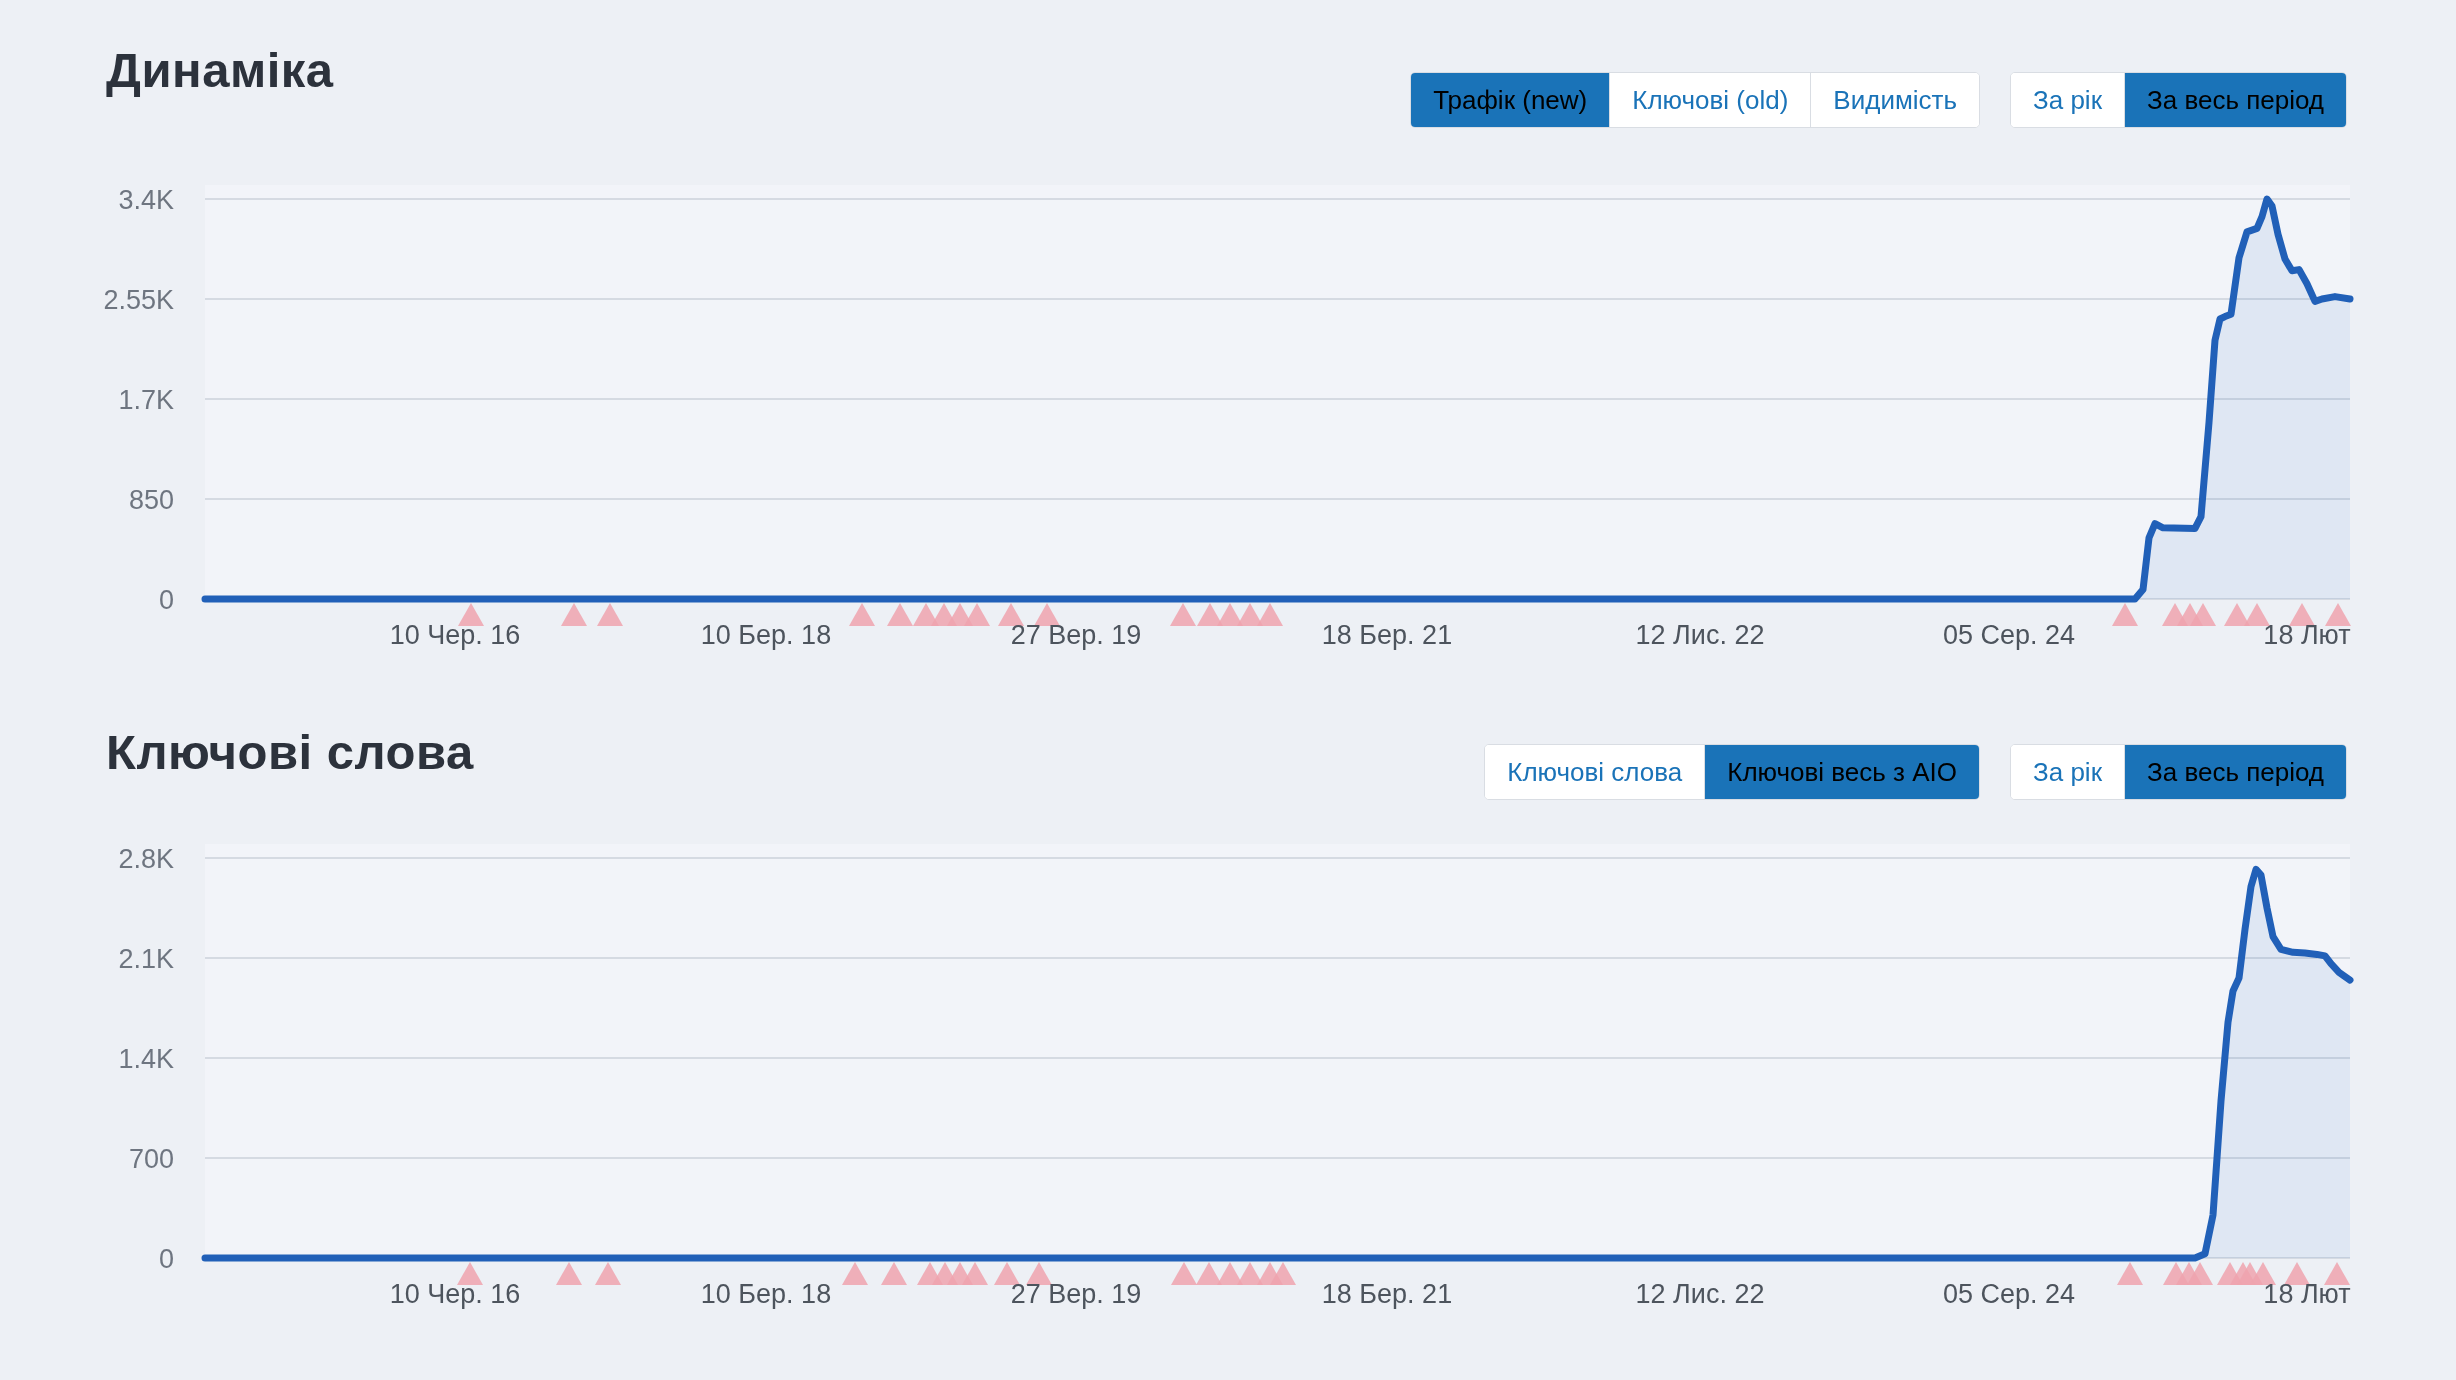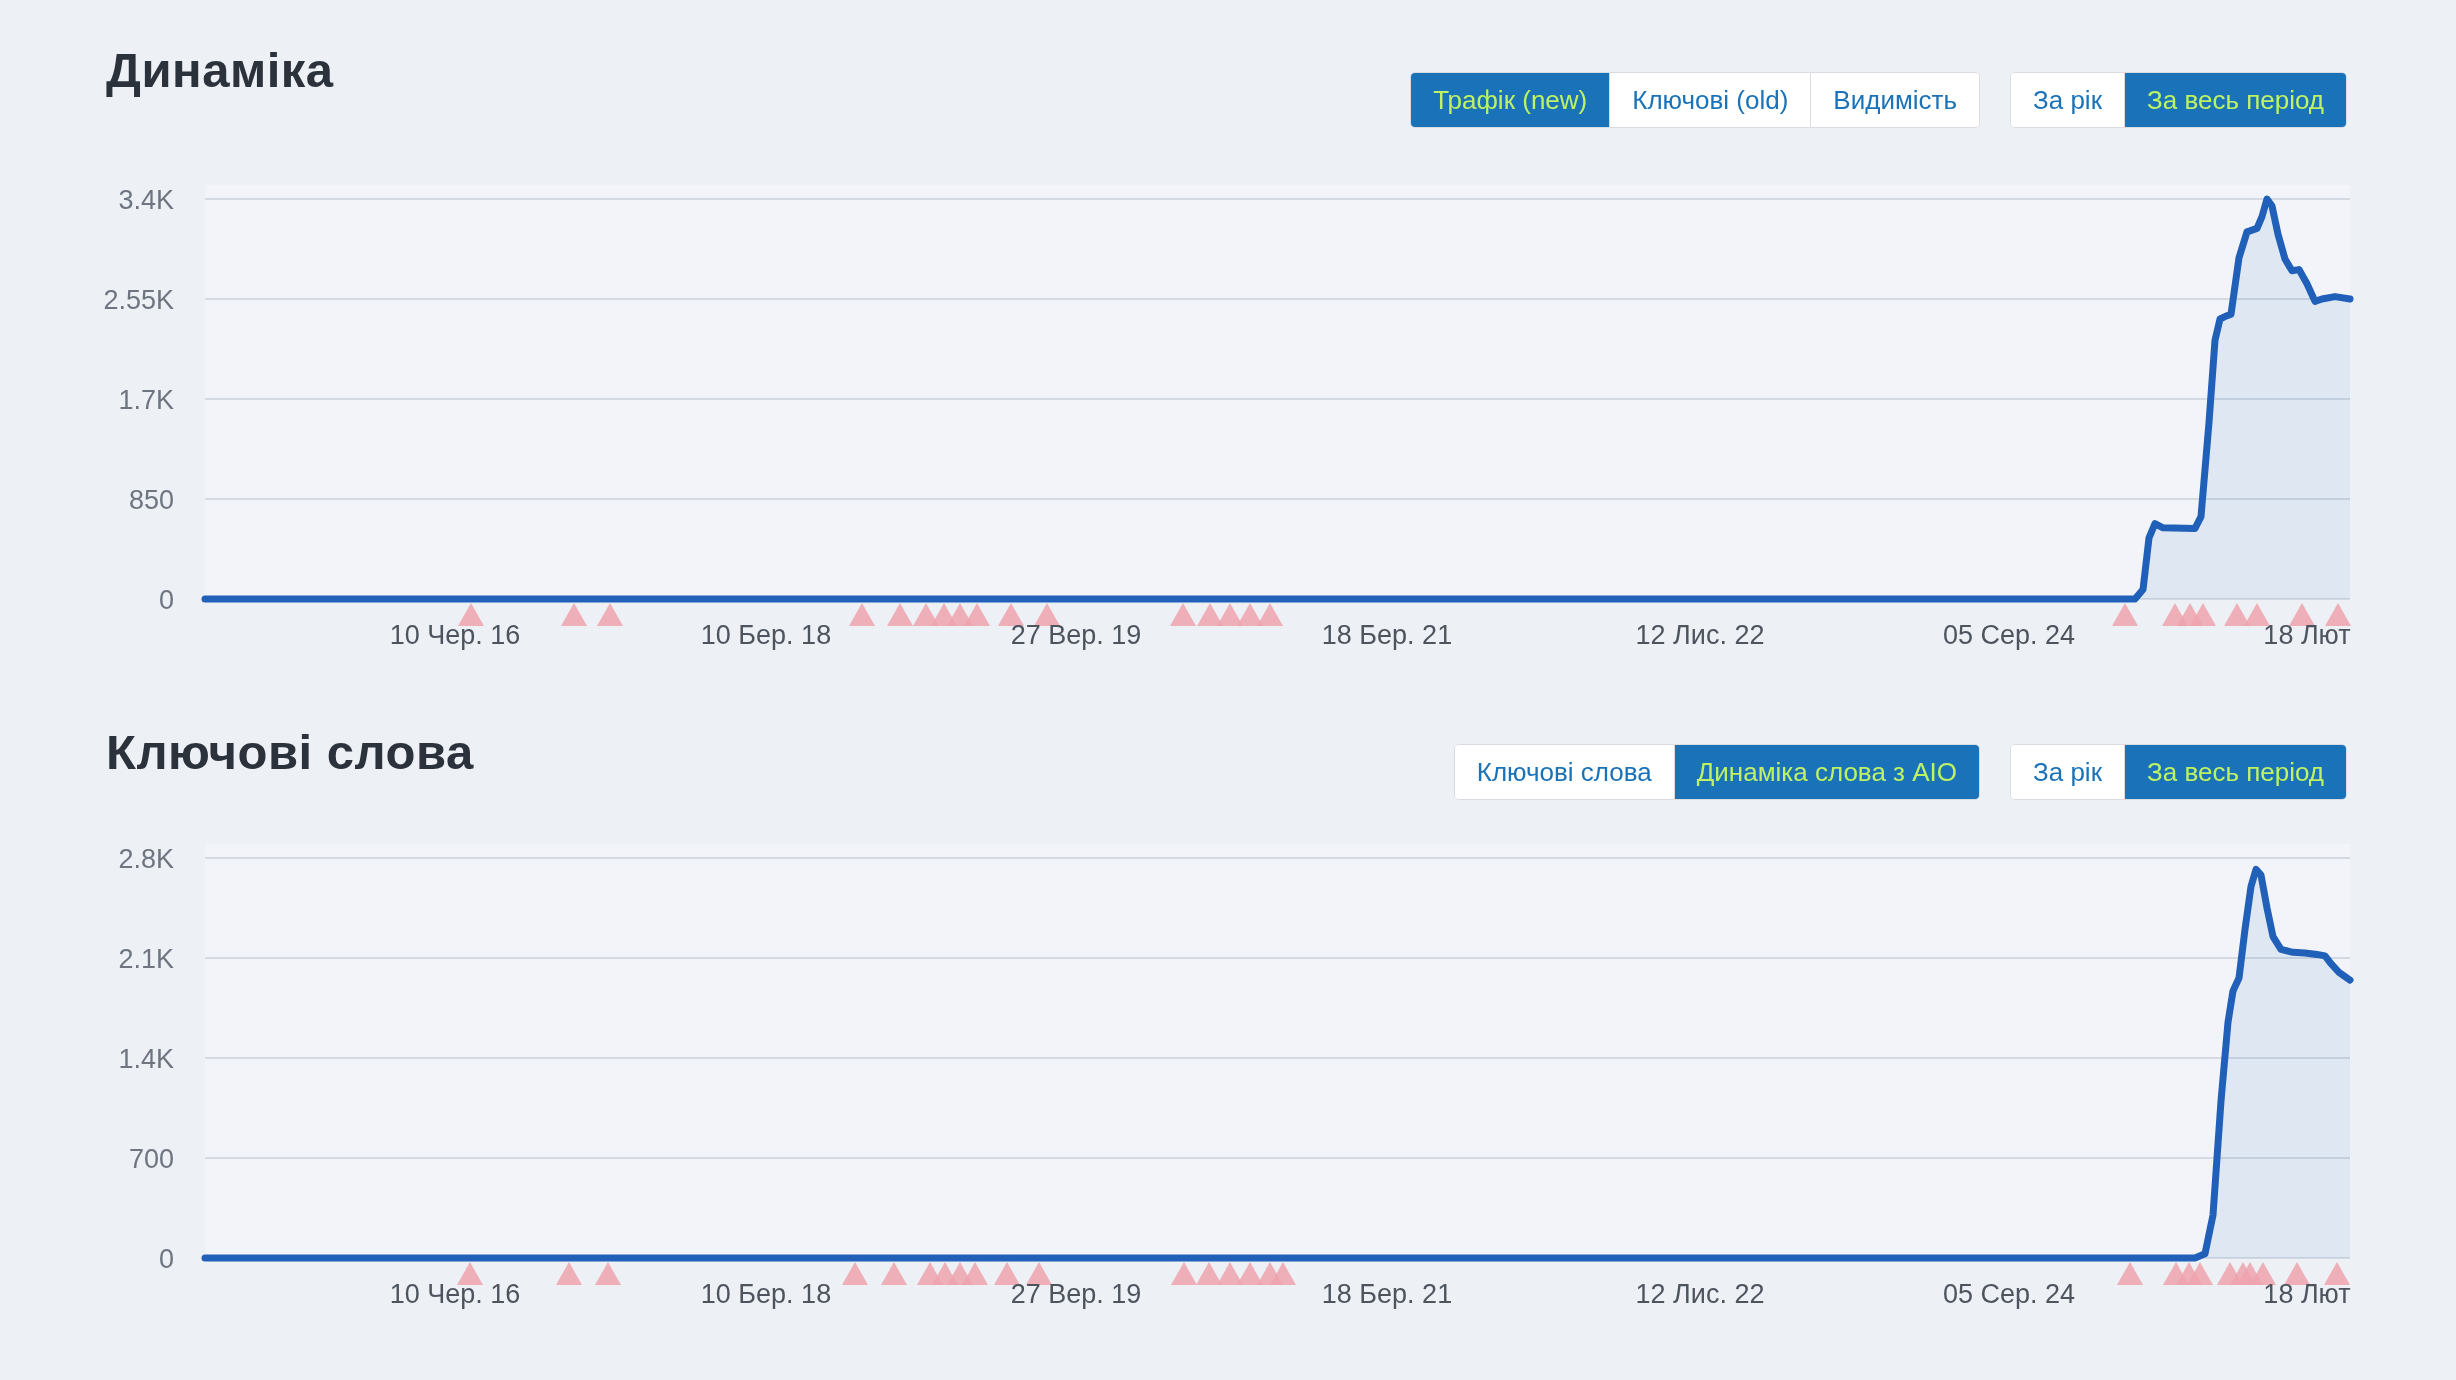--- a/index.html
+++ b/index.html
@@ -31,21 +31,21 @@
     box-sizing:border-box;
   }
   .seg{
     appearance:none;border:none;outline:none;cursor:pointer;
     background:#ffffff;color:var(--accent-blue,#1a73b8);
     font-family:"Liberation Sans", sans-serif;
     font-size:26px;line-height:54px;padding:0 22px;white-space:nowrap;
     border-left:1px solid var(--button-border,#d9dde3);
   }
   .seg:first-child{border-left:none;}
-  .seg.active{background:var(--accent-blue,#1a73b8);color:#bef264;}
+  .seg.active{background:var(--accent-blue,#1a73b8);color:#000000;}
   .chart{position:absolute;left:0;width:2456px;height:510px;display:block;}
   .chart1{top:159px;}
   .chart2{top:818px;}
 </style>
 </head>
 <body>
 
 <div class="page">
 
   <h1 class="title t1">Динаміка</h1>
@@ -107,21 +107,21 @@
       <text x="1700" y="485" text-anchor="middle" font-size="27" fill="#4d545d">12 Лис. 22</text>
       <text x="2009" y="485" text-anchor="middle" font-size="27" fill="#4d545d">05 Сер. 24</text>
       <text x="2307" y="485" text-anchor="middle" font-size="27" fill="#4d545d">18 Лют</text>
     </svg>
 
   <h1 class="title t2">Ключові слова</h1>
 
   <div class="controls c2">
     <div class="seg-group">
       <button class="seg">Ключові слова</button>
-      <button class="seg active">Динаміка слова з AIO</button>
+      <button class="seg active">Ключові весь з AIO</button>
     </div>
     <div class="seg-group">
       <button class="seg">За рік</button>
       <button class="seg active">За весь період</button>
     </div>
   </div>
 
   <svg class="chart chart2" xmlns="http://www.w3.org/2000/svg" viewBox="0 0 2456 510">
       <rect x="205" y="26" width="2145" height="414" fill="#f2f4f9"></rect>
       <line x1="205" y1="40" x2="2350" y2="40" stroke="#d5dae2" stroke-width="2"></line>

